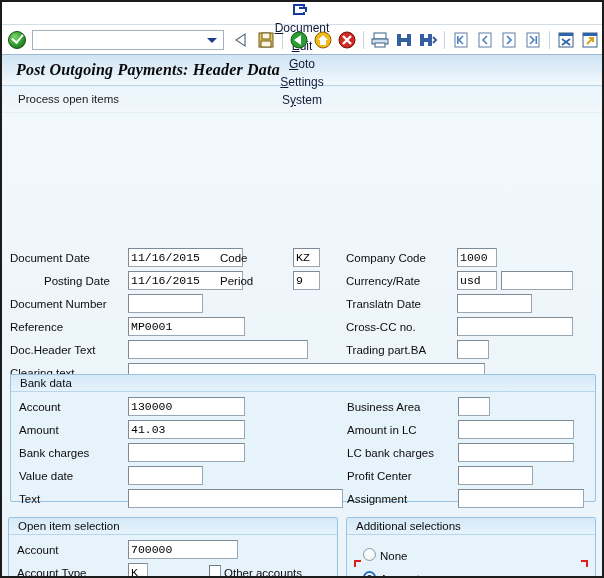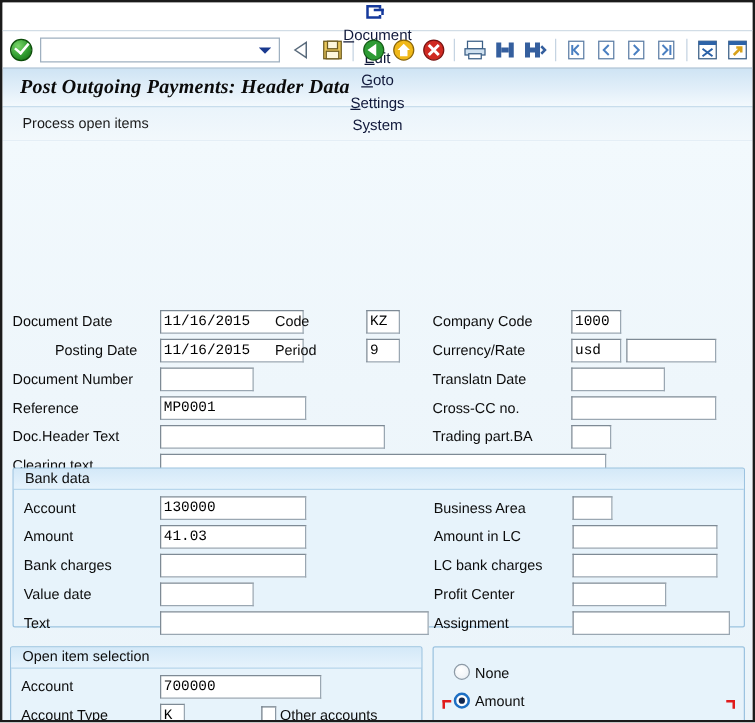--- a/index.html
+++ b/index.html
@@ -464,32 +464,33 @@
         <div class="lbl" style="left:336px;top:101px;">Assignment</div>
         <div class="fld" style="left:447px;top:97px;width:126px;"></div>
       </div>
     </div>
 
     <div class="group" style="left:6px; top:404px; width:330px; height:166px;">
       <div class="gtitle">Open item selection</div>
       <div class="gbody">
 
         <div class="lbl" style="left:8px;  top:9px;">Account</div>
-        <div class="fld" style="left:119px;top:5px;width:129px;">700000</div>
+        <div class="fld" style="left:119px;top:5px;width:110px;">700000</div>
 
         <div class="lbl" style="left:8px;  top:32px;">Account Type</div>
         <div class="fld" style="left:119px;top:28px;width:20px;">K</div>
 
         <div class="cbx" style="left:200px;top:30px;"></div>
         <div class="lbl" style="left:215px;top:32px;">Other accounts</div>
 
       </div>
     </div>
 
     <div class="group" style="left:344px; top:404px; width:250px; height:166px;">
+      <div class="gtitle">Additional selections</div>
       <div class="gbody">
 
         <div class="rad" style="left:16px;top:13px;"></div>
         <div class="lbl" style="left:33px;top:15px;">None</div>
 
         <div class="rad sel" style="left:16px;top:36px;"></div>
         <div class="lbl" style="left:33px;top:38px;">Amount</div>
 
       </div>
     </div>

